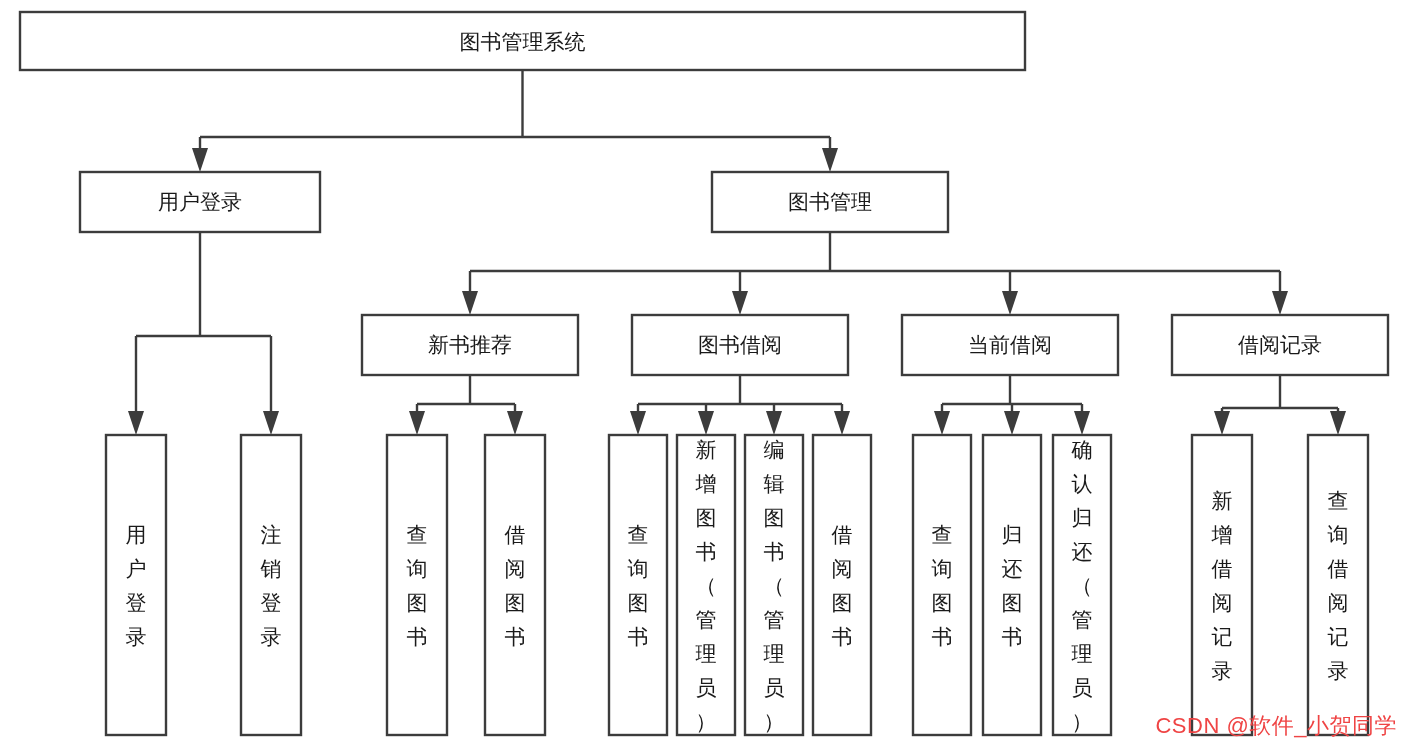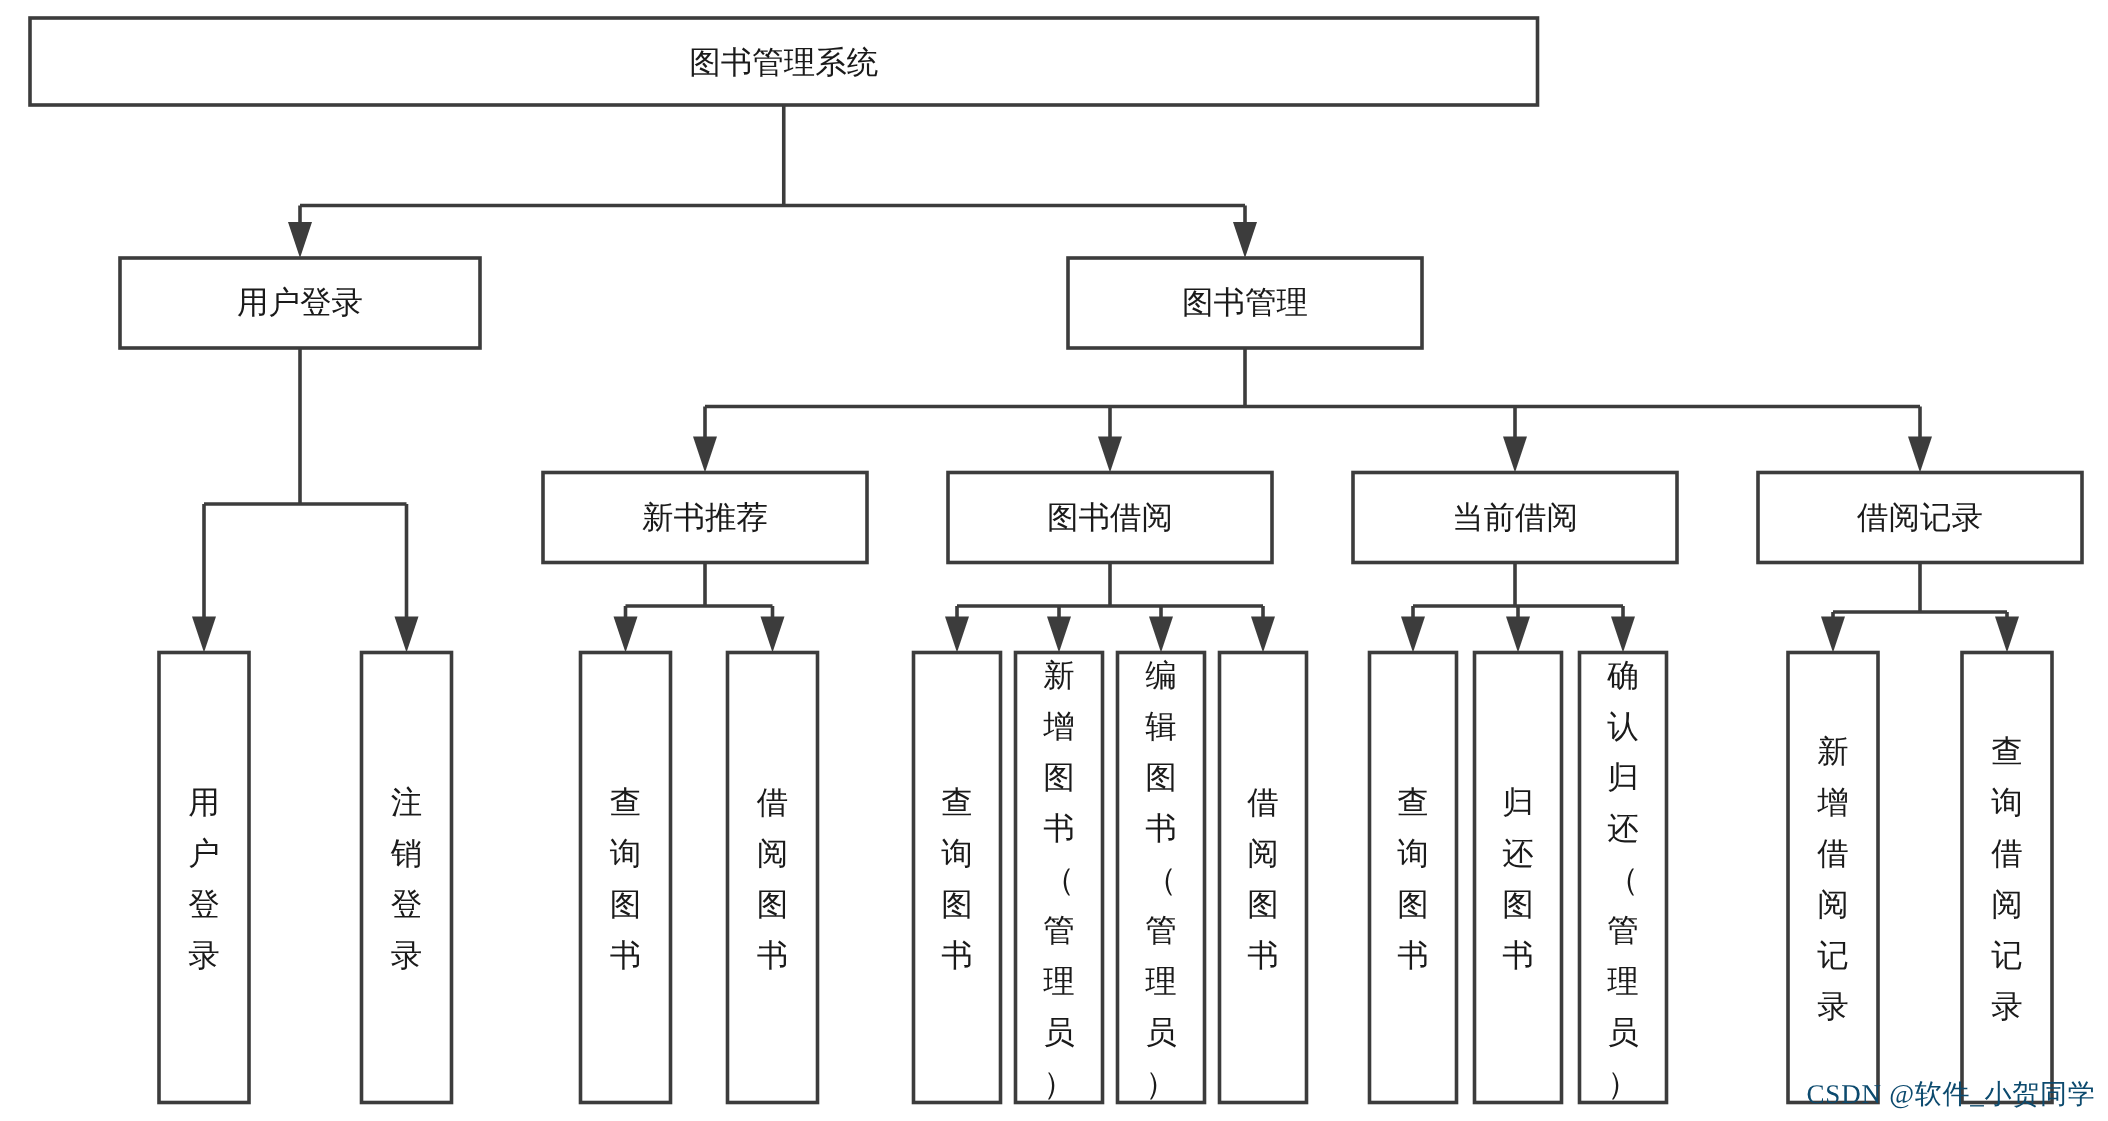--- a/index.html
+++ b/index.html
@@ -50,23 +50,23 @@
   .node-label-v {
     font-family: "DejaVu Sans", "Liberation Sans", sans-serif;
     font-size: 21px;
     fill: #1a1a1a;
     text-anchor: middle;
   }
   .watermark-text {
     position: absolute;
     right: 8px;
     bottom: 6px;
-    font-family: Liberation Serif, serif;
-    font-size: 18px;
-    color: #0c4a6e;
+    font-family: Liberation Sans, sans-serif;
+    font-size: 22px;
+    color: #ef4444;
     letter-spacing: 0.5px;
     white-space: nowrap;
     user-select: none;
   }
 </style>
 </head>
 <body>
 
 <div id="diagram-root">
 

